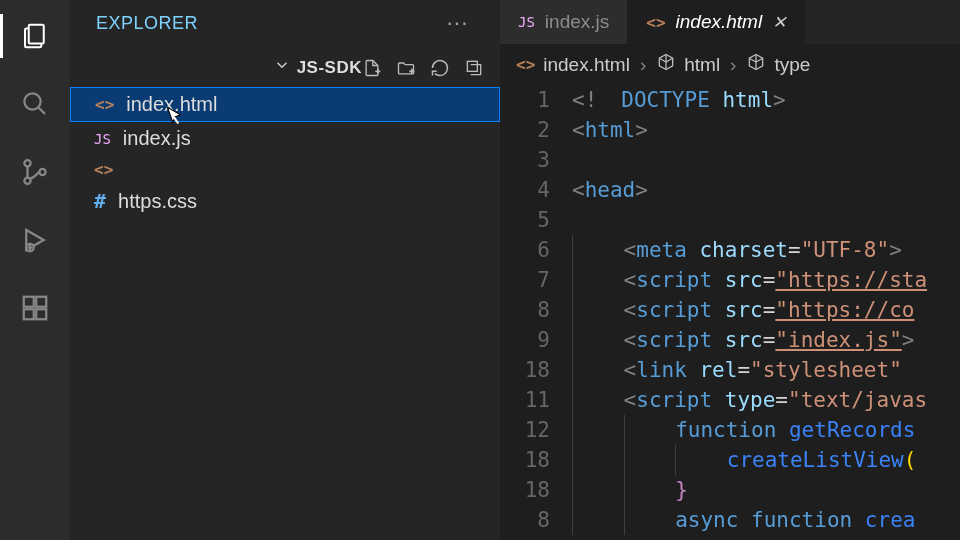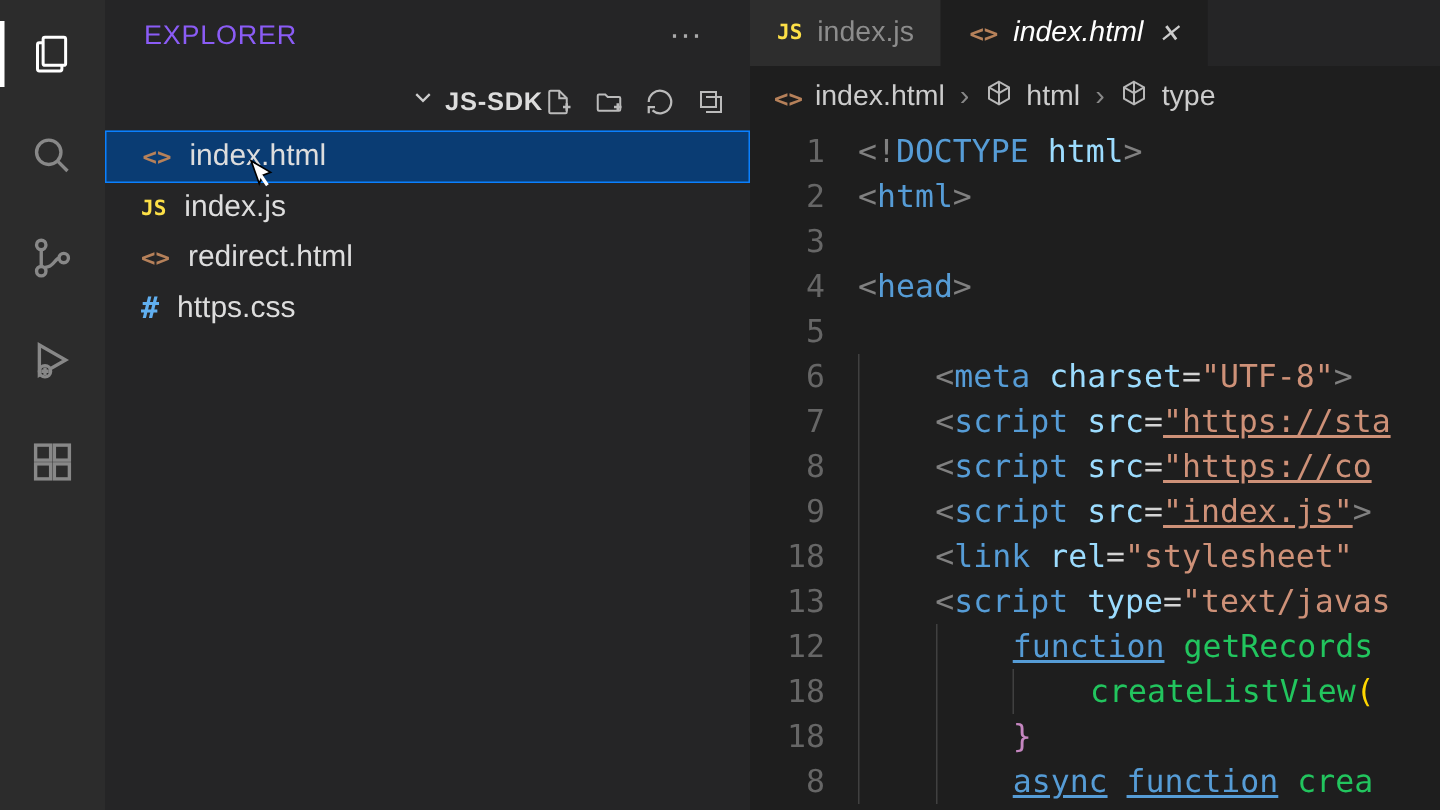--- a/index.html
+++ b/index.html
@@ -43,21 +43,21 @@
   display: flex;
   flex-direction: column;
 }
 .sidebar-title-row {
   display: flex;
   align-items: center;
   justify-content: space-between;
   padding: 10px 28px 14px 26px;
 }
 .sidebar-title {
-  color: #8b5cf6;
+  color: #7dd3fc;
   font-size: 18px;
   letter-spacing: 0.5px;
 }
 .more-dots { color: #aaa; font-size: 22px; cursor: pointer; padding: 0 4px; }
 .folder-header {
   display: flex;
   align-items: center;
   justify-content: flex-end;
   padding: 6px 16px 6px 10px;
 }
@@ -74,21 +74,21 @@
   cursor: pointer;
   font-size: 20px;
   color: #ddd;
   position: relative;
 }
 .file-item.selected {
   background: #0a3c73;
   border: 1px solid #0a80ff;
 }
 .file-icon-generic { color: #b6815a; font-family: monospace; font-size: 16px; font-weight: 600; }
-.file-icon-js { color: #fde047; font-family: monospace; font-size: 14px; font-weight: 700; }
+.file-icon-js { color: #f0abfc; font-family: monospace; font-size: 14px; font-weight: 400; }
 .file-icon-hash { color: #61afef; font-family: monospace; font-size: 20px; font-weight: 700; }
 .cursor-overlay {
   position: absolute;
   left: 162px; top: 104px;
   pointer-events: none;
   z-index: 100;
 }
 .editor-area {
   flex: 1;
   background: #1e1e1e;
@@ -140,28 +140,28 @@
 .gutter {
   width: 72px;
   color: #666;
   text-align: right;
   padding-right: 22px;
 }
 .gutter div { height: 30px; }
 .code-lines { flex: 1; white-space: pre; overflow: hidden; }
 .code-lines div { height: 30px; }
 .tok-bracket { color: #808080; }
-.tok-doctype { color: #569cd6; }
+.tok-doctype { color: #569cd6; margin-left: 24px; }
 .tok-tag { color: #569cd6; }
 .tok-attr { color: #9cdcfe; }
 .tok-op { color: #d4d4d4; }
 .tok-str { color: #ce9178; }
 .tok-strlink { color: #ce9178; text-decoration: underline; }
-.tok-fn { color: #22c55e; }
-.tok-kw { color: #569cd6; text-decoration: underline; }
+.tok-fn { color: #3b82f6; }
+.tok-kw { color: #569cd6; }
 .tok-paren { color: #ffd700; }
 .tok-brace { color: #c586c0; }
 .tok-text { color: #d4d4d4; }
 .indent { border-left: 1px solid #404040; display: inline-block; }
 </style>
 </head>
 <body>
 
 <div class="activity-bar">
   <div class="ab-icon active">
@@ -247,21 +247,20 @@
       <div class="file-item selected">
         <span class="file-icon-generic">&lt;&gt;</span>
         <span>index.html</span>
       </div>
       <div class="file-item">
         <span class="file-icon-js">JS</span>
         <span>index.js</span>
       </div>
       <div class="file-item">
         <span class="file-icon-generic">&lt;&gt;</span>
-        <span>redirect.html</span>
       </div>
       <div class="file-item">
         <span class="file-icon-hash">#</span>
         <span>https.css</span>
       </div>
     </div>
 </div>
 
 <div class="editor-area">
   <div class="tab-row" id="tab-row">
@@ -302,21 +301,21 @@
         <div>1</div>
         <div>2</div>
         <div>3</div>
         <div>4</div>
         <div>5</div>
         <div>6</div>
         <div>7</div>
         <div>8</div>
         <div>9</div>
         <div>18</div>
-        <div>13</div>
+        <div>11</div>
         <div>12</div>
         <div>18</div>
         <div>18</div>
         <div>8</div>
       </div>
     <div class="code-lines" id="code-lines"><div><span class="tok-bracket">&lt;!</span><span class="tok-doctype">DOCTYPE</span><span class="tok-text"> </span><span class="tok-attr">html</span><span class="tok-bracket">&gt;</span></div><div><span class="tok-bracket">&lt;</span><span class="tok-tag">html</span><span class="tok-bracket">&gt;</span></div><div>&nbsp;</div><div><span class="tok-bracket">&lt;</span><span class="tok-tag">head</span><span class="tok-bracket">&gt;</span></div><div>&nbsp;</div><div><span class="indent">    </span><span class="tok-bracket">&lt;</span><span class="tok-tag">meta</span><span class="tok-text"> </span><span class="tok-attr">charset</span><span class="tok-op">=</span><span class="tok-str">"UTF-8"</span><span class="tok-bracket">&gt;</span></div><div><span class="indent">    </span><span class="tok-bracket">&lt;</span><span class="tok-tag">script</span><span class="tok-text"> </span><span class="tok-attr">src</span><span class="tok-op">=</span><span class="tok-strlink">"https://sta</span></div><div><span class="indent">    </span><span class="tok-bracket">&lt;</span><span class="tok-tag">script</span><span class="tok-text"> </span><span class="tok-attr">src</span><span class="tok-op">=</span><span class="tok-strlink">"https://co</span></div><div><span class="indent">    </span><span class="tok-bracket">&lt;</span><span class="tok-tag">script</span><span class="tok-text"> </span><span class="tok-attr">src</span><span class="tok-op">=</span><span class="tok-strlink">"index.js"</span><span class="tok-bracket">&gt;</span></div><div><span class="indent">    </span><span class="tok-bracket">&lt;</span><span class="tok-tag">link</span><span class="tok-text"> </span><span class="tok-attr">rel</span><span class="tok-op">=</span><span class="tok-str">"stylesheet"</span><span class="tok-text"> </span></div><div><span class="indent">    </span><span class="tok-bracket">&lt;</span><span class="tok-tag">script</span><span class="tok-text"> </span><span class="tok-attr">type</span><span class="tok-op">=</span><span class="tok-str">"text/javas</span></div><div><span class="indent">    </span><span class="indent">    </span><span class="tok-kw">function</span><span class="tok-text"> </span><span class="tok-fn">getRecords</span></div><div><span class="indent">    </span><span class="indent">    </span><span class="indent">    </span><span class="tok-fn">createListView</span><span class="tok-paren">(</span></div><div><span class="indent">    </span><span class="indent">    </span><span class="tok-brace">}</span></div><div><span class="indent">    </span><span class="indent">    </span><span class="tok-kw">async</span><span class="tok-text"> </span><span class="tok-kw">function</span><span class="tok-text"> </span><span class="tok-fn">crea</span></div></div>
   </div>
 </div>
 
 <div class="cursor-overlay">

